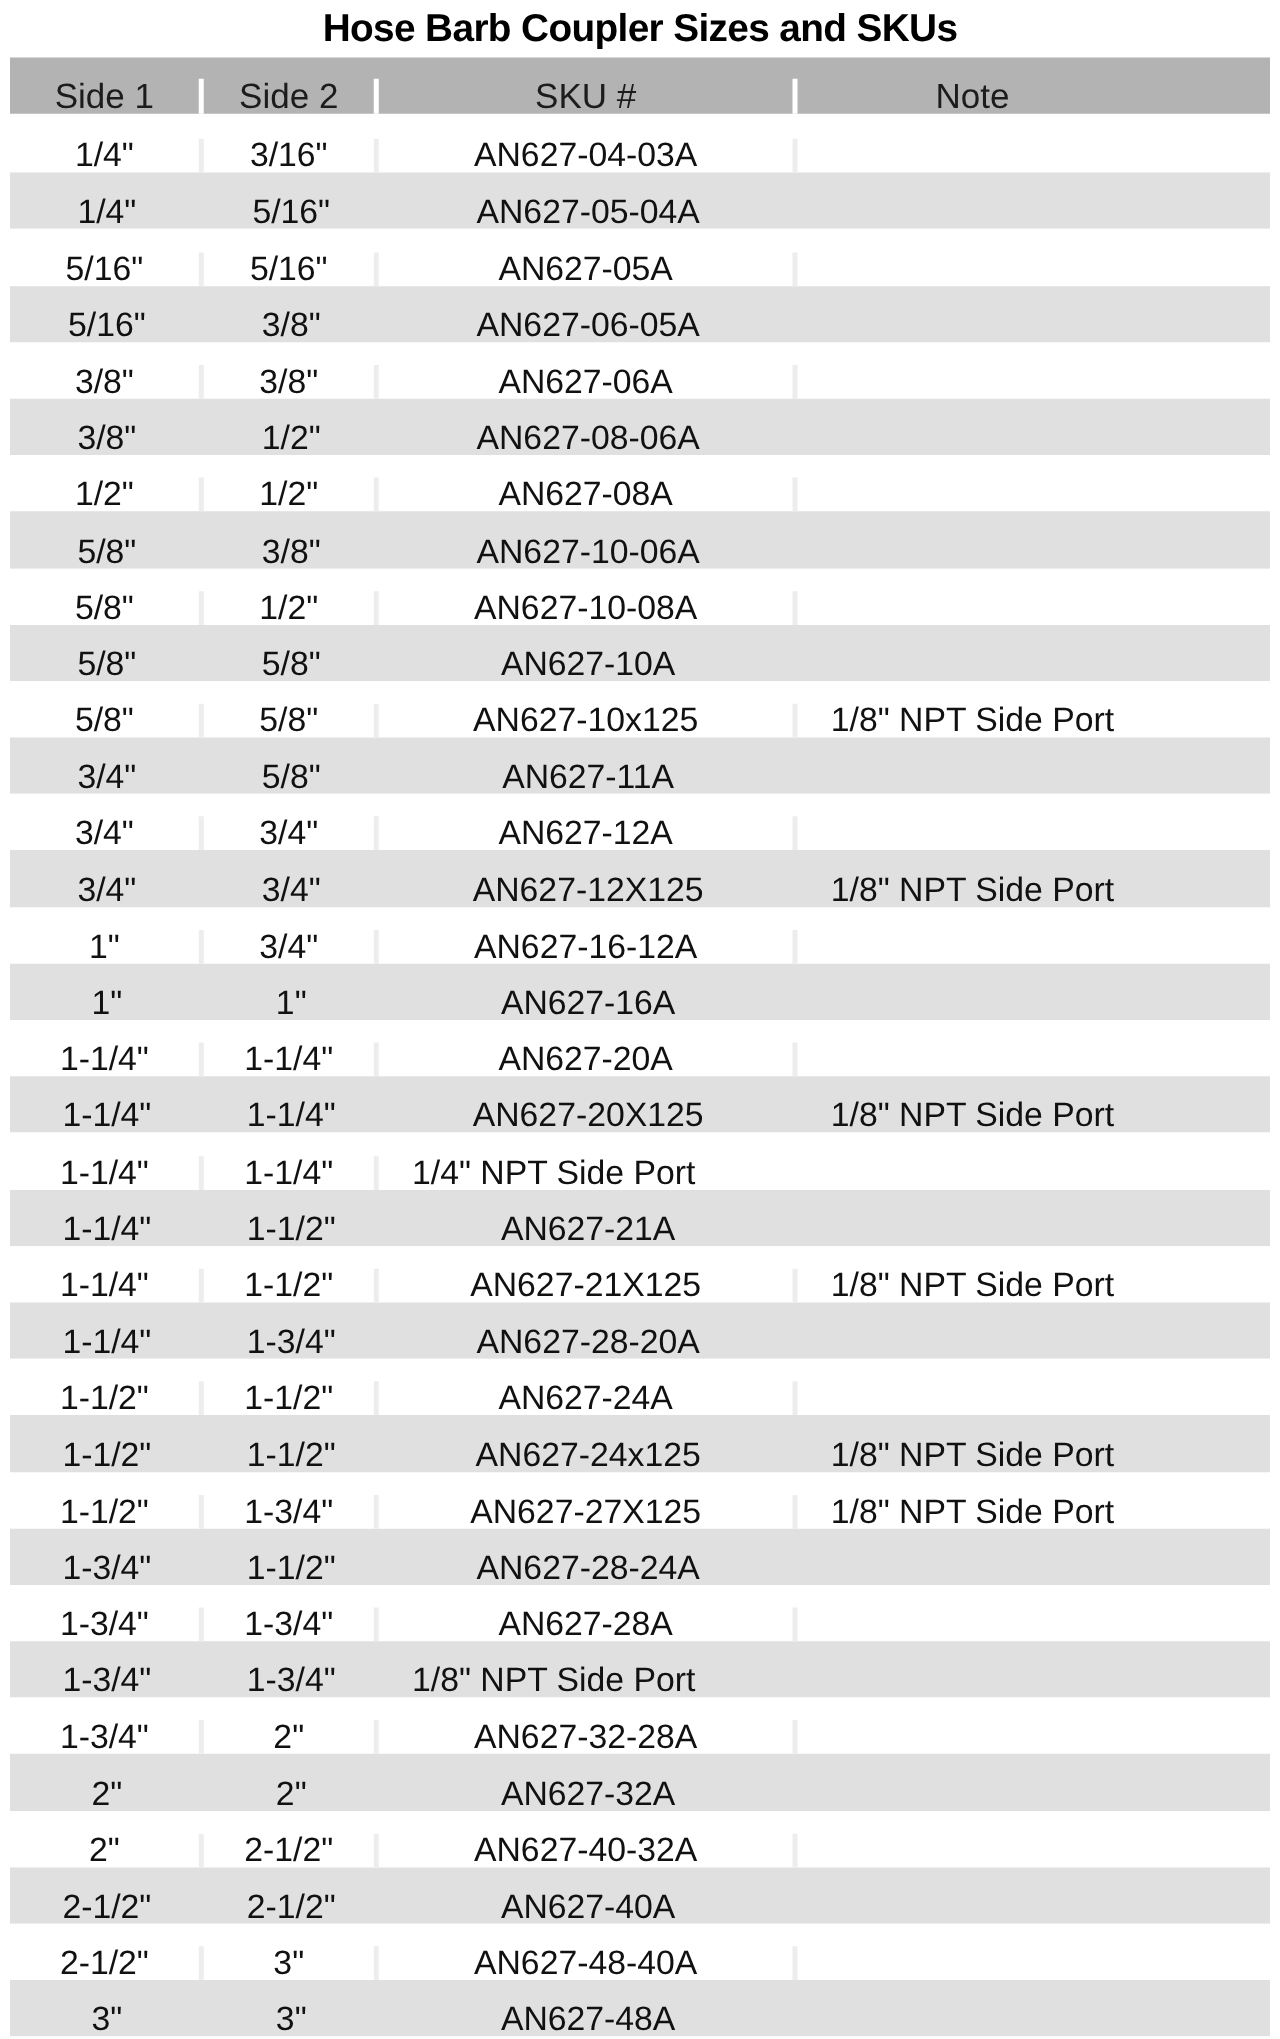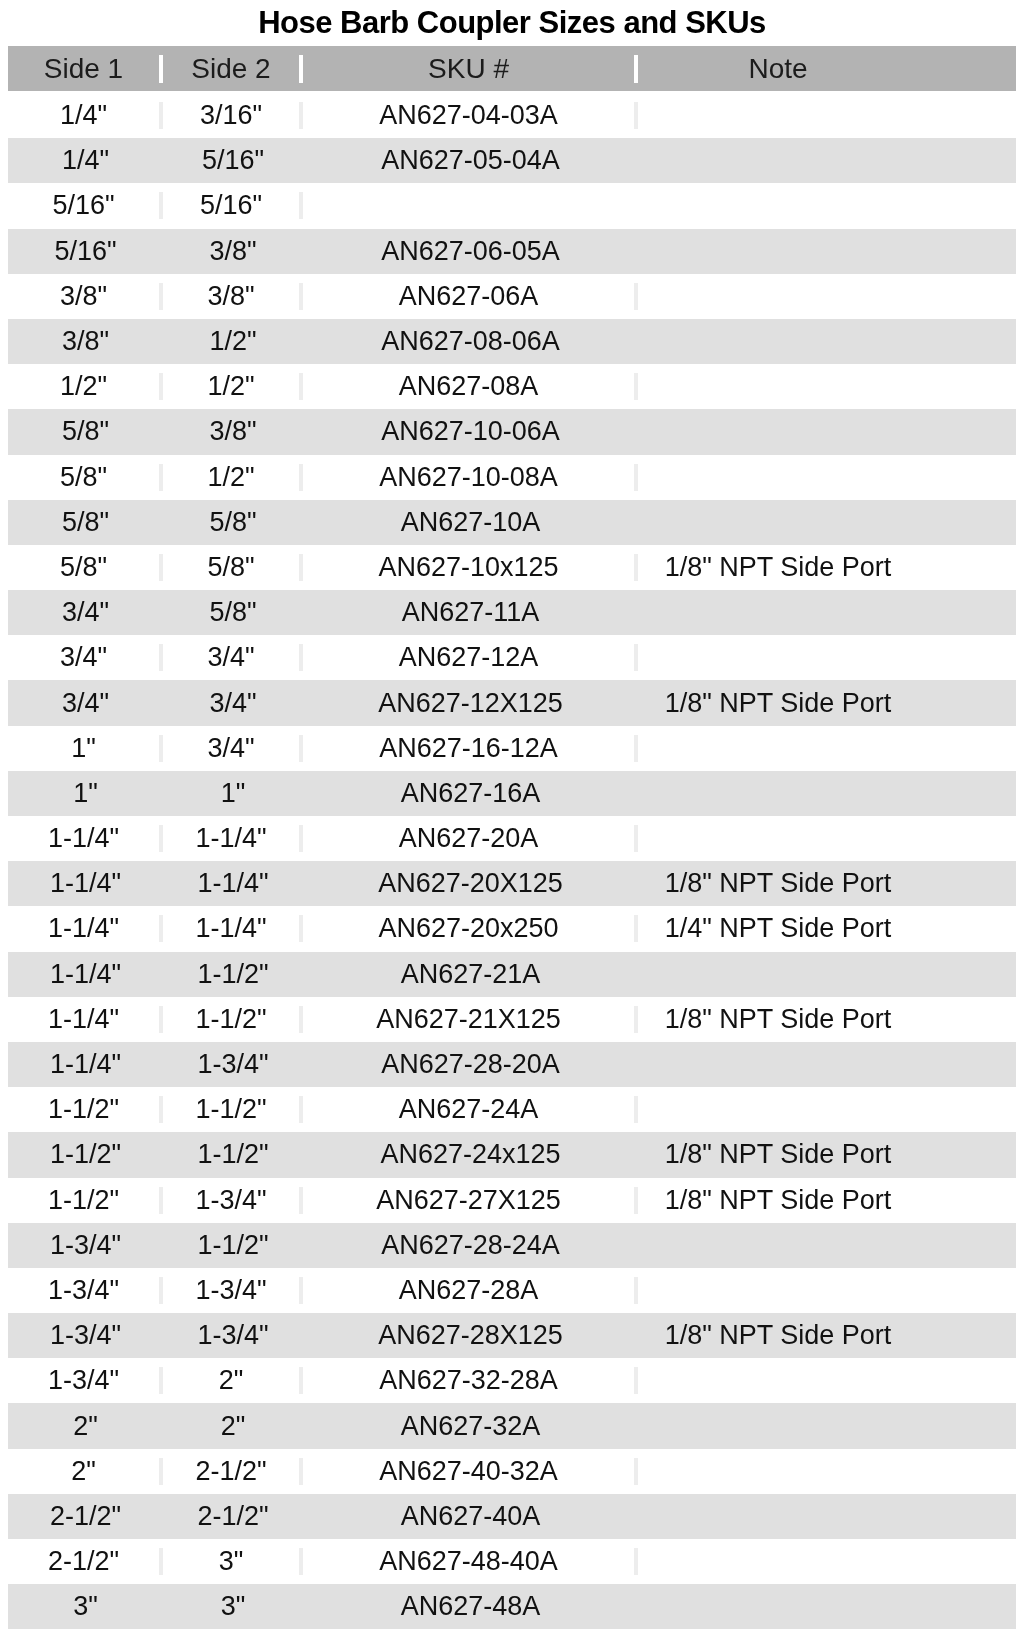--- a/index.html
+++ b/index.html
@@ -23,21 +23,21 @@
     color: #000000;
     letter-spacing: -0.5px;
   }
   .table {
     margin: 0 8px;
     width: 1008px;
   }
   .row {
     display: flex;
     height: 45.2px;
-    align-items: center;
+    align-items: flex-end;
   }
   .row.header {
     height: 45px;
     background: #b3b3b3;
   }
   .row.white { background: #ffffff; }
   .row.gray  { background: #e0e0e0; }
   .cell {
     box-sizing: border-box;
     display: flex;
@@ -91,20 +91,21 @@
   <div class="row gray">
     <div class="cell c1">1/4"</div>
     <div class="cell c2">5/16"</div>
     <div class="cell c3">AN627-05-04A</div>
     <div class="cell c4"></div>
   </div>
 
   <div class="row white">
     <div class="cell c1">5/16"</div>
     <div class="cell c2">5/16"</div>
+    <div class="cell c3">AN627-05A</div>
     <div class="cell c4"></div>
   </div>
 
   <div class="row gray">
     <div class="cell c1">5/16"</div>
     <div class="cell c2">3/8"</div>
     <div class="cell c3">AN627-06-05A</div>
     <div class="cell c4"></div>
   </div>
 
@@ -202,21 +203,20 @@
   <div class="row gray">
     <div class="cell c1">1-1/4"</div>
     <div class="cell c2">1-1/4"</div>
     <div class="cell c3">AN627-20X125</div>
     <div class="cell c4">1/8" NPT Side Port</div>
   </div>
 
   <div class="row white">
     <div class="cell c1">1-1/4"</div>
     <div class="cell c2">1-1/4"</div>
-    <div class="cell c3">AN627-20x250</div>
     <div class="cell c4">1/4" NPT Side Port</div>
   </div>
 
   <div class="row gray">
     <div class="cell c1">1-1/4"</div>
     <div class="cell c2">1-1/2"</div>
     <div class="cell c3">AN627-21A</div>
     <div class="cell c4"></div>
   </div>
 
@@ -265,21 +265,20 @@
   <div class="row white">
     <div class="cell c1">1-3/4"</div>
     <div class="cell c2">1-3/4"</div>
     <div class="cell c3">AN627-28A</div>
     <div class="cell c4"></div>
   </div>
 
   <div class="row gray">
     <div class="cell c1">1-3/4"</div>
     <div class="cell c2">1-3/4"</div>
-    <div class="cell c3">AN627-28X125</div>
     <div class="cell c4">1/8" NPT Side Port</div>
   </div>
 
   <div class="row white">
     <div class="cell c1">1-3/4"</div>
     <div class="cell c2">2"</div>
     <div class="cell c3">AN627-32-28A</div>
     <div class="cell c4"></div>
   </div>
 

